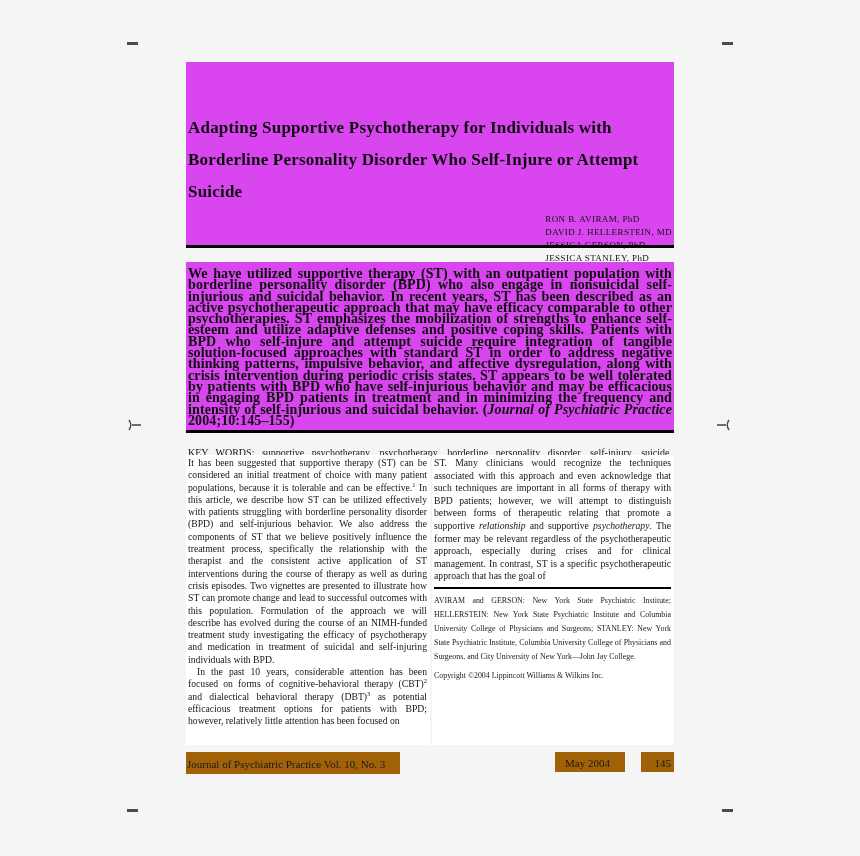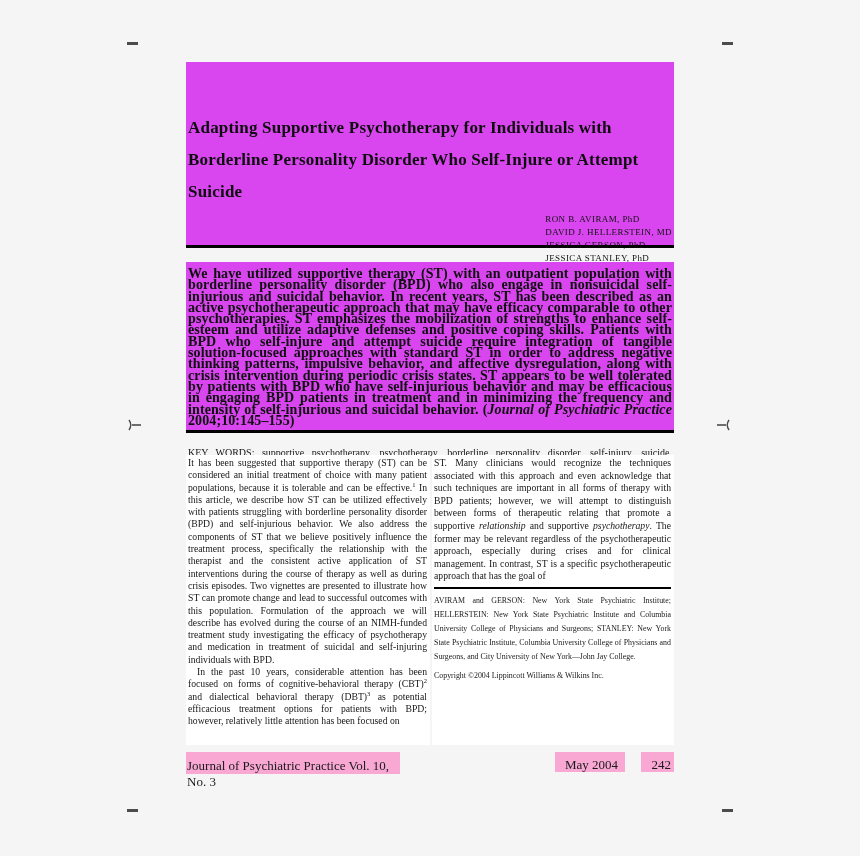--- a/index.html
+++ b/index.html
@@ -49,21 +49,21 @@
   .body-text p.indent{text-indent:9px;}
   .body-text sup{font-size:6.5px;line-height:0;}
   .body-text .it{font-style:italic;}
   .col-right .body-text{line-height:12.6px;}
 
   .fn-rule{border:none;border-top:2px solid #000;margin:4px 0 5px 0;}
   .footnotes{font-size:7.9px;line-height:14px;text-align:justify;color:#1a1a1a;}
   .footnotes p{margin:0 0 5px 0;}
 
   
-  .footer-box{position:absolute;background:#f9a8d4;font-size:13px;color:#1a1a1a;box-sizing:border-box;}
+  .footer-box{position:absolute;background:#a16207;font-size:11px;color:#1a1a1a;box-sizing:border-box;}
   .footer-journal{left:0;top:690px;width:214px;height:22px;padding:6px 0 0 1px;}
   .footer-date{left:369px;top:690px;width:70px;height:20px;padding:5px 0 0 10px;}
   .footer-page{left:455px;top:690px;width:33px;height:20px;padding:5px 3px 0 0;text-align:right;}
 </style>
 </head>
 <body>
 
 <div class="dash" style="left:127px;top:42px;"></div>
 <div class="dash" style="left:722px;top:42px;"></div>
 <div class="dash" style="left:127px;top:809px;"></div>
@@ -107,15 +107,15 @@
     </div>
     <hr class="fn-rule">
     <div class="footnotes">
       <p>AVIRAM and GERSON: New York State Psychiatric Institute; HELLERSTEIN: New York State Psychiatric Institute and Columbia University College of Physicians and Surgeons; STANLEY: New York State Psychiatric Institute, Columbia University College of Physicians and Surgeons, and City University of New York—John Jay College.</p>
       <p>Copyright ©2004 Lippincott Williams &amp; Wilkins Inc.</p>
     </div>
   </div>
 
   <div class="footer-box footer-journal">Journal of Psychiatric Practice Vol. 10, No. 3</div>
   <div class="footer-box footer-date">May 2004</div>
-  <div class="footer-box footer-page">242</div>
+  <div class="footer-box footer-page">145</div>
 
 </div>
 
 </body></html>

